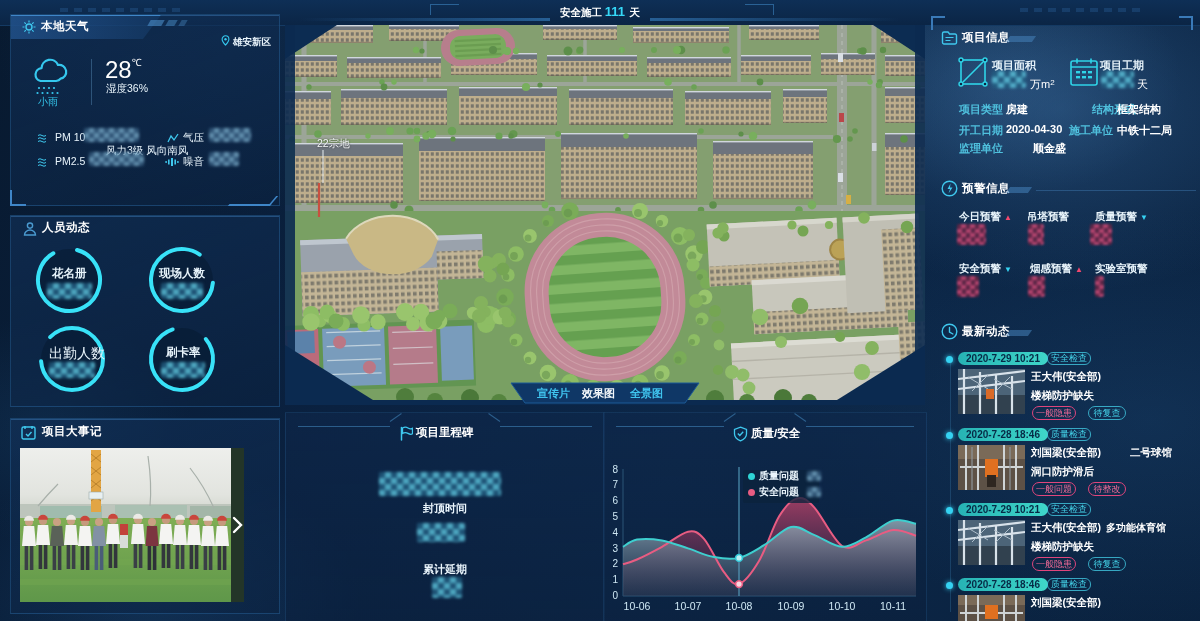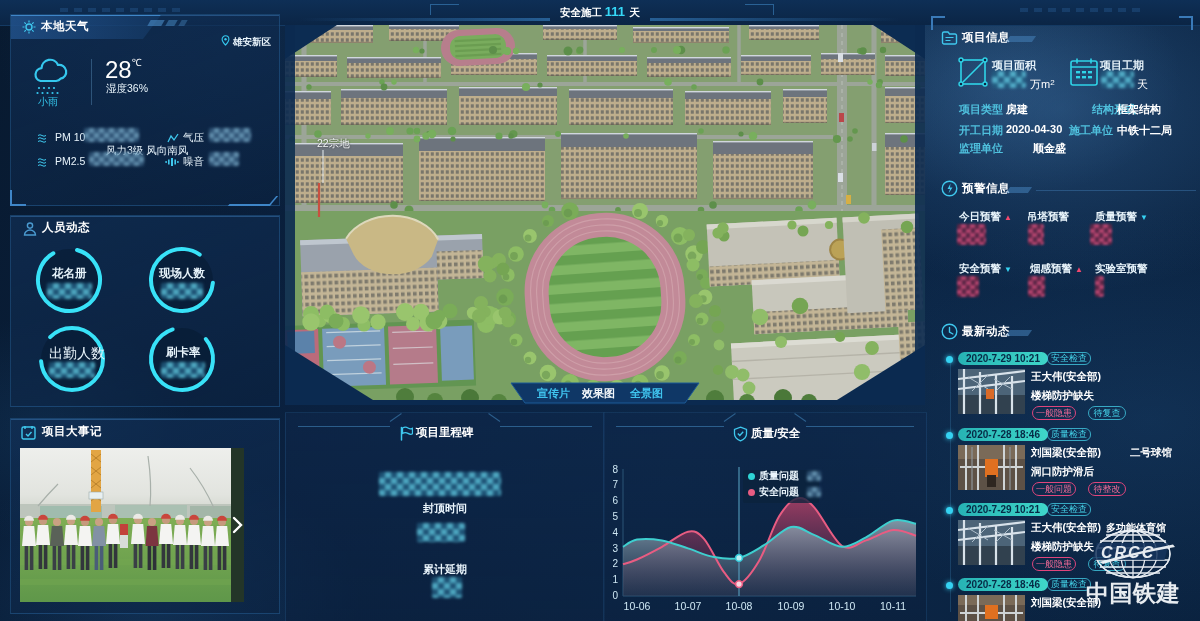--- a/index.html
+++ b/index.html
@@ -1002,35 +1002,14 @@
 
   <div style="position:absolute;left:139px;top:57px;width:76px;height:33px;background:rgba(12,34,60,.78);border-radius:2px;"></div>
   <div style="position:absolute;left:144px;top:60px;width:7px;height:7px;border-radius:50%;background:#2fd4d4;"></div>
   <div style="position:absolute;left:155px;top:56px;color:#eaf5fc;font-size:10px;font-weight:bold;">质量问题</div>
   <div class="mosaic2" style="left:203px;top:58px;width:14px;height:10px;"></div>
   <div style="position:absolute;left:144px;top:76px;width:7px;height:7px;border-radius:50%;background:#e85c82;"></div>
   <div style="position:absolute;left:155px;top:72px;color:#eaf5fc;font-size:10px;font-weight:bold;">安全问题</div>
   <div class="mosaic2" style="left:203px;top:74px;width:14px;height:10px;"></div>
 </div>
 
-<div id="crcc" style="position:absolute;left:1040px;top:500px;width:160px;height:121px;opacity:.95;">
-
-  <svg style="position:absolute;left:0;top:0;" width="160" height="121" viewBox="0 0 160 121">
-    <g stroke="#f2f6fa" fill="none" stroke-width="1.3">
-      <ellipse cx="93" cy="54" rx="37" ry="23.5"></ellipse>
-      <ellipse cx="93" cy="54" rx="37" ry="23.5" transform="rotate(0)"></ellipse>
-      <path d="M56.5 48 h73 M56.5 60 h73 M60 41 h66 M60 67 h66 M66 35 h54 M66 73 h54"></path>
-      <ellipse cx="93" cy="54" rx="12" ry="23.5"></ellipse>
-      <ellipse cx="93" cy="54" rx="24" ry="23.5"></ellipse>
-      <path d="M93 30.5 V77.5"></path>
-    </g>
-
-    <g transform="translate(61,42)">
-      <rect x="-4" y="1" width="72" height="17" fill="#16355e" opacity=".85" transform="skewX(-14)"></rect>
-      <text x="0" y="16" font-family="Liberation Sans" font-weight="bold" font-size="16" font-style="italic" fill="#f2f6fa" letter-spacing="2">CRCC</text>
-      <path d="M-2 20 Q30 11 72 2.5 L74 5 Q34 12 2 22 Z" fill="#f2f6fa"></path>
-    </g>
-  </svg>
-
-  <div style="position:absolute;left:46px;top:78px;color:#f4f7fa;font-weight:bold;font-size:23px;letter-spacing:0.5px;">中国铁建</div>
-</div>
 
 </div>
 
 </body></html>

